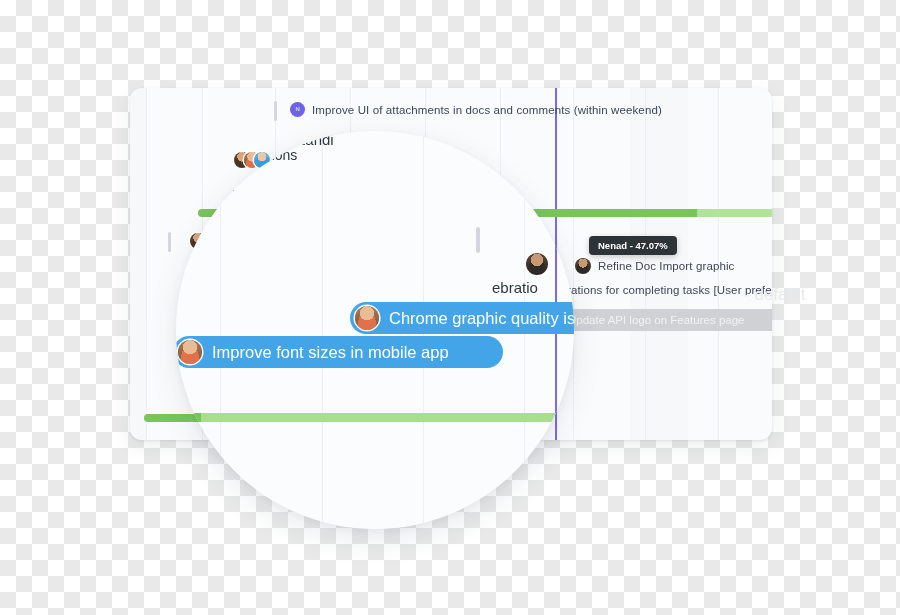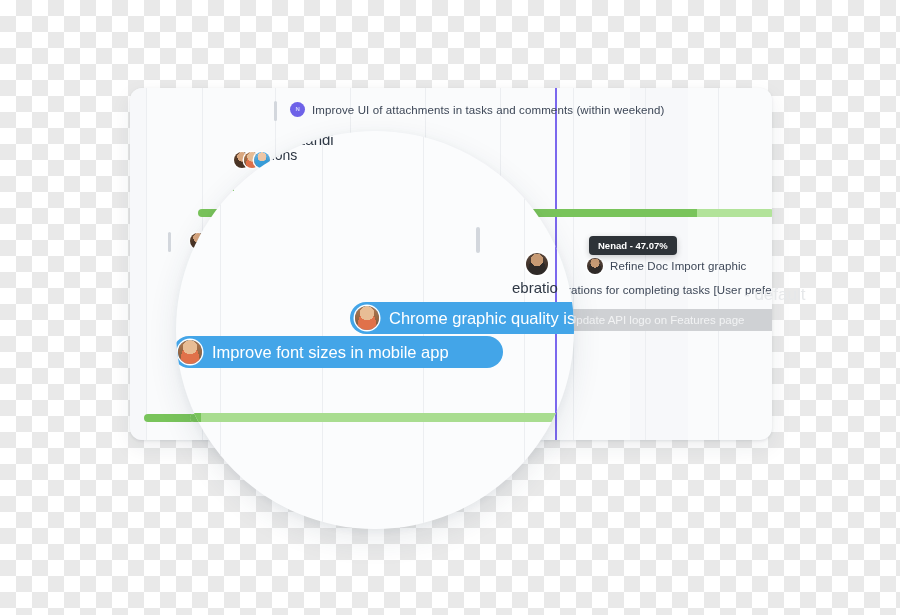--- a/index.html
+++ b/index.html
@@ -184,21 +184,21 @@
   <div class="grid-line" style="left:370px;"></div>
   <div class="grid-line" style="left:443px;"></div>
   <div class="grid-line" style="left:515px;"></div>
   <div class="grid-line" style="left:588px;"></div>
 
   <div id="today-line"></div>
 
   <div class="row-handle" style="left:144px;top:13px;"></div>
   <div class="task-line" style="left:160px;top:14px;">
     <span class="badge-initials">N</span>
-    <span class="label">Improve UI of attachments in tasks and comments (within weekend)</span>
+    <span class="label">Improve UI of attachments in docs and comments (within weekend)</span>
   </div>
 
   <div class="row-handle" style="left:85px;top:152px;"></div>
   <div class="task-line" style="left:104px;top:64px;">
     <span class="avatar-group">
       <span class="avatar a-brown"></span>
       <span class="avatar a-tan"></span>
       <span class="avatar a-blue"></span>
     </span>
     <span class="label">Landi</span>
@@ -208,21 +208,21 @@
   <div class="bar-green" style="left:392px;top:121px;width:252px;">
     <div class="fill" style="width:175px;"></div>
   </div>
 
   <div class="row-handle" style="left:38px;top:144px;"></div>
   <div class="task-line" style="left:60px;top:145px;">
     <span class="avatar a-brown"></span>
   </div>
   <div class="row-handle" style="left:399px;top:144px;"></div>
 
-  <div class="task-line" style="left:445px;top:170px;margin-left:12px;">
+  <div class="task-line" style="left:445px;top:170px;">
     <span class="avatar a-dark"></span>
     <span class="label">Refine Doc Import graphic</span>
   </div>
 
   <div class="task-line" style="left:424px;top:196px;">
     <span class="label">ebrations for completing tasks [User preference</span>
   </div>
 
   <div class="bar-grey" style="left:424px;top:221px;width:246px;">
     <span>Update API logo on Features page</span>
@@ -271,21 +271,21 @@
       <span class="mg-avatar avatar a-tan" style="margin-left:-8px;"></span>
       <span class="mg-avatar avatar a-blue" style="margin-left:-8px;"></span>
     </span>
     <span class="mg-label">Landi</span>
   </div>
   <div class="mg-item mg-label" style="left:84px;top:16px;font-size:14px;font-weight:500;color:#2a3340;">ations</div>
 
   <div class="mg-item mg-handle" style="left:300px;top:96px;"></div>
   <div class="mg-item mg-avatar avatar a-dark" style="left:350px;top:122px;"></div>
 
-  <div class="mg-item mg-label" style="left:316px;top:148px;margin-left:20px;">ebratio</div>
+  <div class="mg-item mg-label" style="left:316px;top:148px;">ebratio</div>
 
   <div class="mg-item" style="left:318px;top:171px;width:110px;height:30px;border-radius:8px;background:#cfd1d4;display:flex;align-items:center;padding:0 14px;box-sizing:border-box;color:#f2f3f4;font-size:15px;">
     <span>Update</span>
   </div>
 
   <div class="mg-item mg-bar-blue" style="left:174px;top:171px;width:260px;border-radius:16px 0 0 16px;">
     <span class="avatar a-tan" style="width:24px;height:24px;"></span>
     <span>Chrome graphic quality issue</span>
   </div>
   <div class="mg-item mg-bar-blue" style="left:-3px;top:205px;width:330px;">

